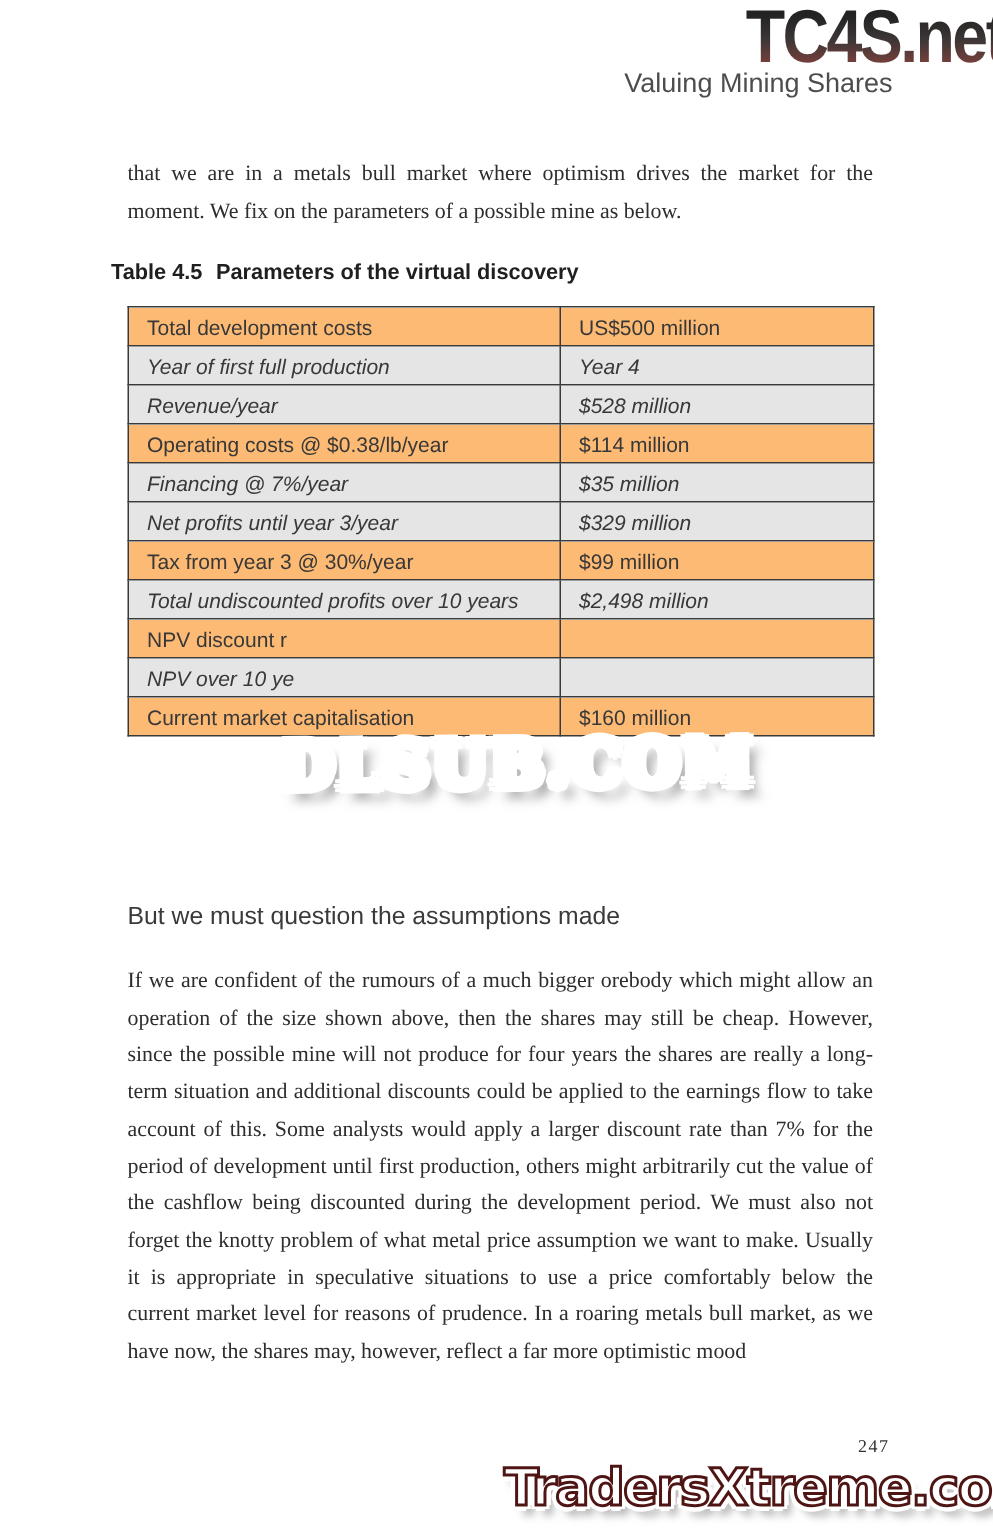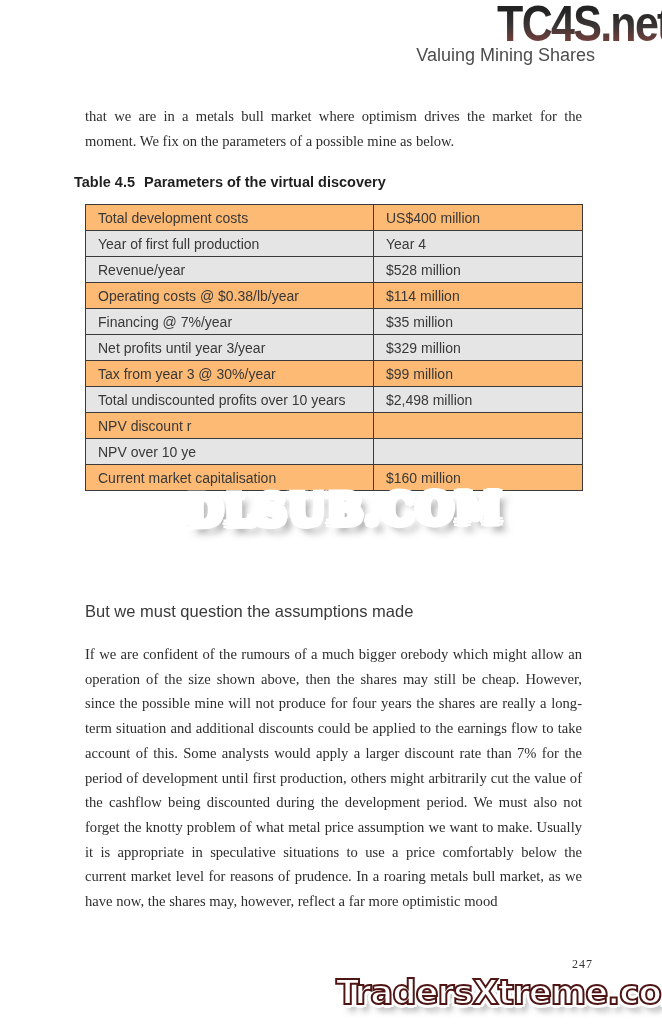--- a/index.html
+++ b/index.html
@@ -41,21 +41,21 @@
     font-family:"Liberation Sans",sans-serif;font-size:14px;color:#383838;
   }
   table.params td{
     border:1px solid var(--table-border);
     padding:0 4px 0 12px;height:25px;overflow:hidden;white-space:nowrap;
     background:#ffffff;
   }
   table.params col.c1{width:288px;}
   table.params col.c2{width:209px;}
   tr.header td{background:var(--header-row);height:31px;}
-  tr.light td{background:var(--shaded-row);}
+  tr.light td{background:var(--shaded-row);font-style:italic;}
   tr.white td{background:#fdba74;}
   .heading{
     position:absolute;left:85px;top:602px;margin:0;
     font-family:"Liberation Sans",sans-serif;font-weight:normal;
     font-size:16.5px;color:#3a3a3a;text-align:center;
   }
   .pageno{
     position:absolute;top:957px;right:80px;
     font-size:12px;color:#333333;letter-spacing:1px;
   }
@@ -107,21 +107,21 @@
   </div>
 
   <table class="params">
     <colgroup>
         <col class="c1">
         <col class="c2">
       </colgroup>
     <tbody>
         <tr class="white">
           <td>Total development costs</td>
-          <td>US$400 million</td>
+          <td>US$500 million</td>
         </tr>
         <tr class="light">
           <td>Year of first full production</td>
           <td>Year 4</td>
         </tr>
         <tr class="light">
           <td>Revenue/year</td>
           <td>$528 million</td>
         </tr>
         <tr class="white">

